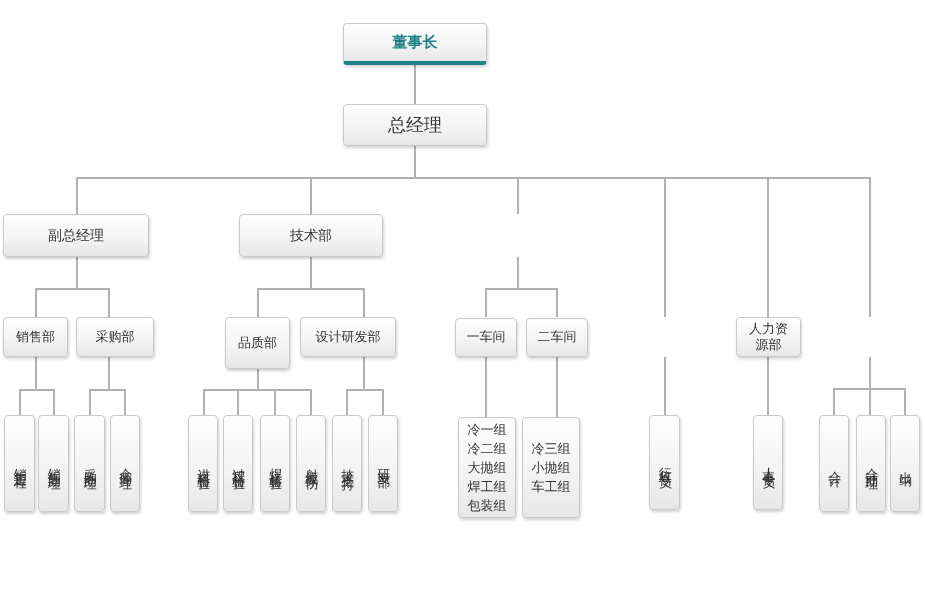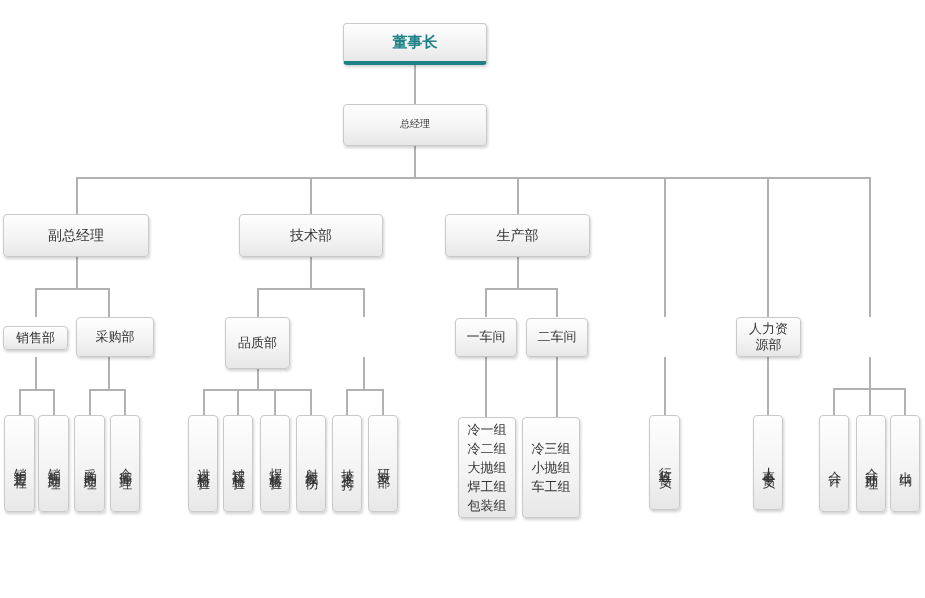--- a/index.html
+++ b/index.html
@@ -11,21 +11,21 @@
   .node {
     position:absolute; box-sizing:border-box;
     background:linear-gradient(180deg,#fefefe 0%,#f4f4f4 55%,#e7e7e7 100%);
     border:1px solid #c9c9c9; border-radius:4px;
     box-shadow:1px 2px 3px rgba(0,0,0,0.18);
     color:#333333; font-size:13px; line-height:1.25;
     display:flex; align-items:center; justify-content:center;
     text-align:center; padding:2px 8px;
   }
   .lv1 { font-size:15px; font-weight:bold; color:#1d8187; border-bottom:4px solid #1d8187; }
-  .lv2 { font-size:10px;font-family:Liberation Mono, monospace; }
+  .lv2 { font-size:18px; }
   .lv3 { font-size:14px; }
   .lv4 { font-size:13px; }
   .vtext { writing-mode:vertical-rl; text-orientation:mixed; letter-spacing:3px; padding:8px 2px; }
   .group-box { flex-direction:column; font-size:13px; line-height:19px; padding:4px 6px; }
   .group-box div { white-space:nowrap; }
   .hline, .vline { position:absolute; background:#b1b1b1; }
   .hline { height:2px; }
   .vline { width:2px; }
 </style>
 </head>
@@ -89,26 +89,26 @@
   <div class="hline" style="left:833px;top:388px;width:73px"></div>
   <div class="vline" style="left:833px;top:388px;height:27px"></div>
   <div class="vline" style="left:869px;top:388px;height:27px"></div>
   <div class="vline" style="left:904px;top:388px;height:27px"></div>
 
   <div class="node lv1" style="left:343px;top:23px;width:144px;height:42px">董事长</div>
   <div class="node lv2" style="left:343px;top:104px;width:144px;height:42px">总经理</div>
 
   <div class="node lv3" style="left:3px;top:214px;width:146px;height:43px">副总经理</div>
   <div class="node lv3" style="left:239px;top:214px;width:144px;height:43px">技术部</div>
-  <div class="node lv3" style="left:445px;top:214px;width:145px;height:43px">生产部</div>
   <div class="node lv4" style="left:736px;top:317px;width:65px;height:40px">人力资源部</div>
 
-  <div class="node lv4" style="left:3px;top:326px;width:65px;height:24px">销售部</div>
+  <div class="node lv4" style="left:3px;top:317px;width:65px;height:40px">销售部</div>
   <div class="node lv4" style="left:76px;top:317px;width:78px;height:40px">采购部</div>
   <div class="node lv4" style="left:225px;top:317px;width:65px;height:52px">品质部</div>
+  <div class="node lv4" style="left:300px;top:317px;width:96px;height:40px">设计研发部</div>
   <div class="node lv4" style="left:455px;top:318px;width:62px;height:39px">一车间</div>
   <div class="node lv4" style="left:526px;top:318px;width:62px;height:39px">二车间</div>
 
   <div class="node vtext" style="left:4px;top:415px;width:31px;height:97px">销售工程</div>
   <div class="node vtext" style="left:38px;top:415px;width:31px;height:97px">销售助理</div>
   <div class="node vtext" style="left:74px;top:415px;width:31px;height:97px">采购助理</div>
   <div class="node vtext" style="left:110px;top:415px;width:30px;height:97px">仓库管理</div>
   <div class="node vtext" style="left:188px;top:415px;width:30px;height:97px">进料检验</div>
   <div class="node vtext" style="left:223px;top:415px;width:30px;height:97px">过程检验</div>
   <div class="node vtext" style="left:260px;top:415px;width:30px;height:97px">焊接检验</div>

